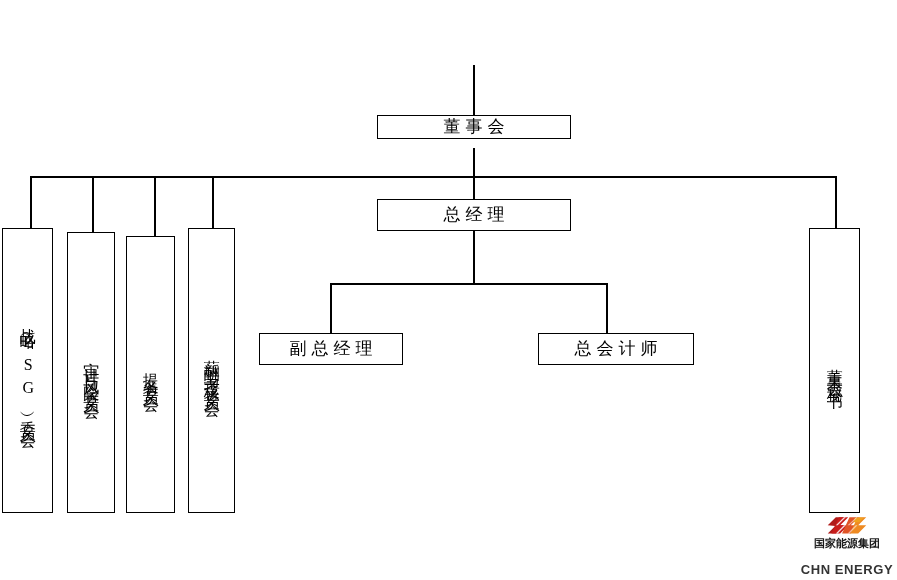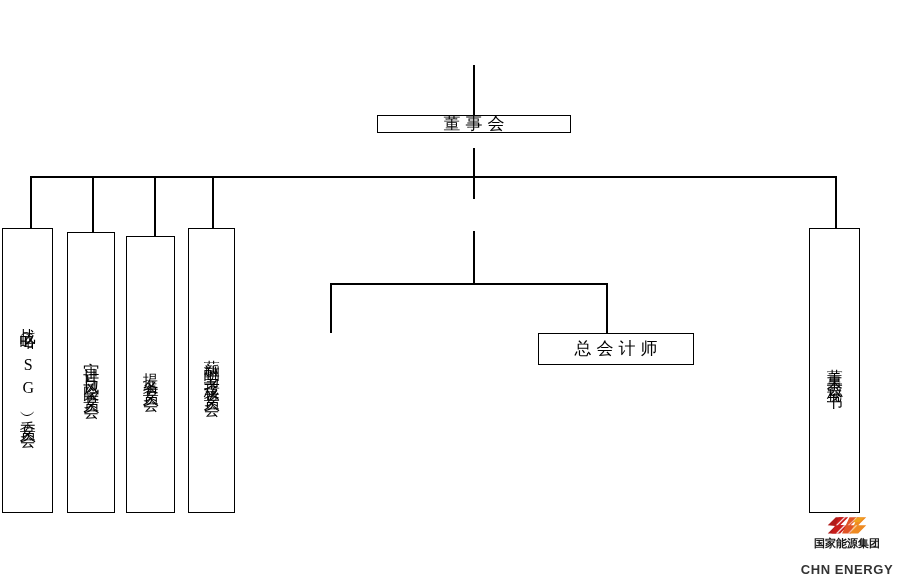--- a/index.html
+++ b/index.html
@@ -102,21 +102,21 @@
   }
 </style>
 </head>
 <body>
 
 <div id="chart-root">
 
 
   <div class="line v" style="left:473px; top:65px; height:50px;"></div>
 
-  <div class="node" id="node-board" style="left:377px; top:115px; width:194px; height:18px;">
+  <div class="node" id="node-board" style="left:377px; top:115px; width:194px; height:24px;">
     <span class="label">董事会</span>
   </div>
 
   <div class="line v" style="left:473px; top:148px; height:28px;"></div>
 
   <div class="line h" style="left:30px; top:176px; width:806px;"></div>
 
   <div class="line v" style="left:30px; top:176px; height:52px;"></div>
   <div class="line v" style="left:92px; top:176px; height:56px;"></div>
   <div class="line v" style="left:154px; top:176px; height:60px;"></div>
@@ -135,26 +135,32 @@
   </div>
 
   <div class="node vertical" id="node-committee-2" style="left:126px; top:236px; width:49px; height:277px;">
     <span class="label">提名委员会</span>
   </div>
 
   <div class="node vertical" id="node-committee-3" style="left:188px; top:228px; width:47px; height:285px;">
     <span class="label">薪酬与考核委员会</span>
   </div>
 
+  <div class="node" id="node-general-manager" style="left:377px; top:199px; width:194px; height:32px;">
+    <span class="label">总经理</span>
+  </div>
 
   <div class="line v" style="left:473px; top:231px; height:52px;"></div>
   <div class="line h" style="left:330px; top:283px; width:278px;"></div>
   <div class="line v" style="left:330px; top:283px; height:50px;"></div>
   <div class="line v" style="left:606px; top:283px; height:50px;"></div>
 
+  <div class="node" id="node-deputy-general-manager" style="left:259px; top:333px; width:144px; height:32px;">
+    <span class="label">副总经理</span>
+  </div>
 
   <div class="node" id="node-chief-accountant" style="left:538px; top:333px; width:156px; height:32px;">
     <span class="label">总会计师</span>
   </div>
 
   <div class="node vertical" id="node-board-secretary" style="left:809px; top:228px; width:51px; height:285px;">
     <span class="label">董事会秘书</span>
   </div>
 
   <div id="company-logo">

